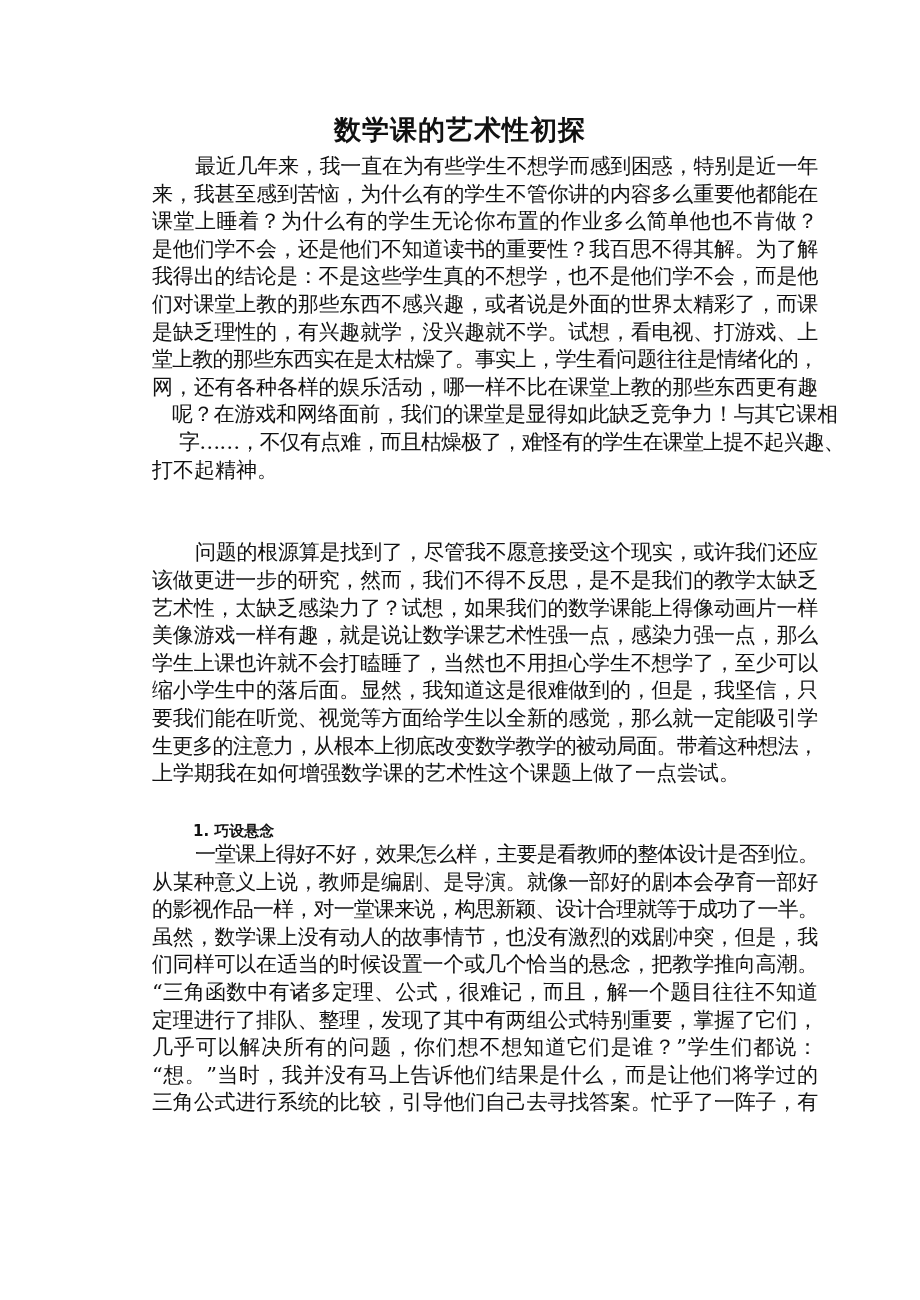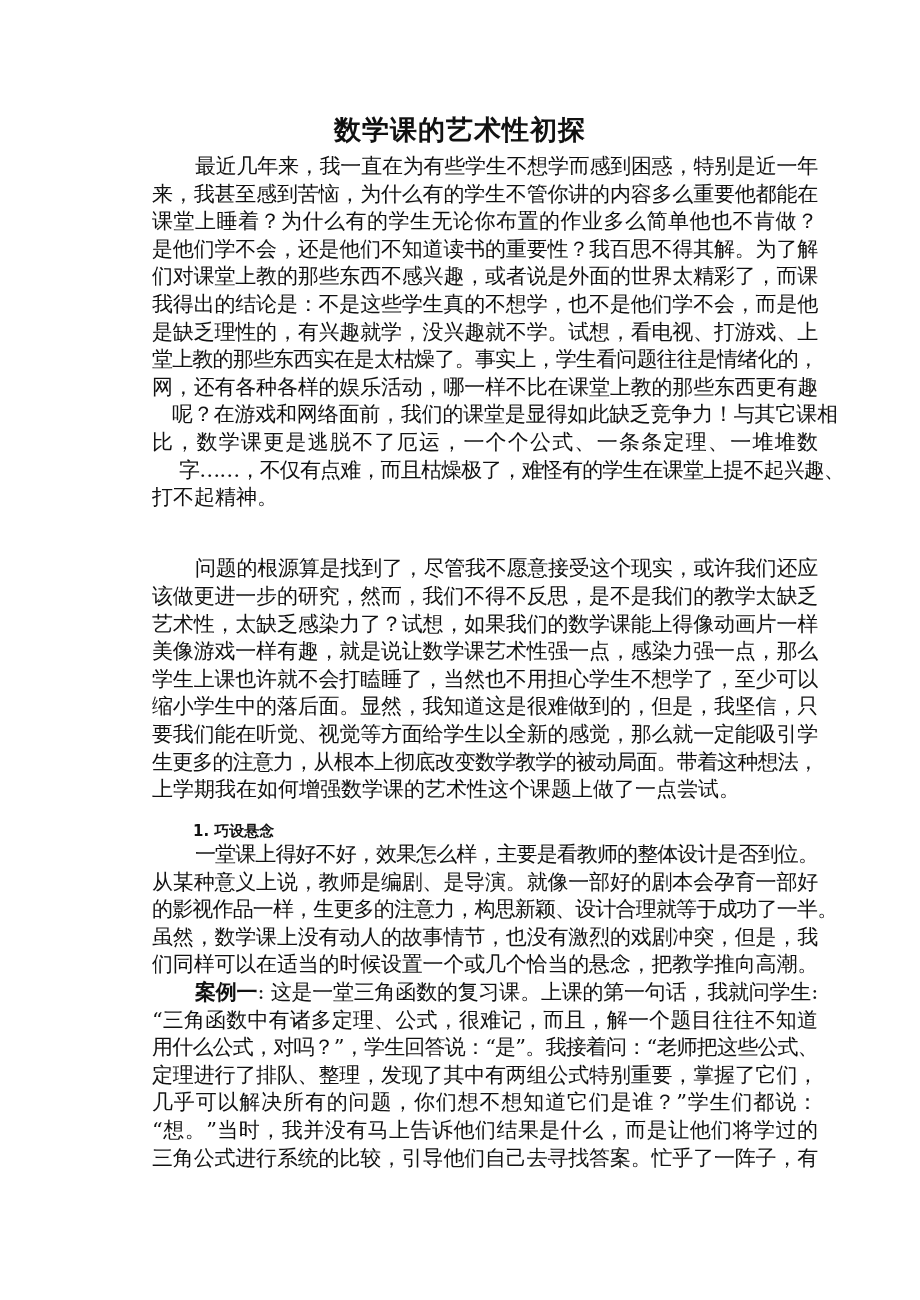--- a/index.html
+++ b/index.html
@@ -76,56 +76,53 @@
 
 <div class="page">
 
   <div class="title">数学课的艺术性初探</div>
 
   <div class="body-block" style="top:153px;">
     <span class="line indent" style="letter-spacing: -0.241379px;">最近几年来，我一直在为有些学生不想学而感到困惑，特别是近一年</span>
     <span class="line" style="letter-spacing: -0.193548px;">来，我甚至感到苦恼，为什么有的学生不管你讲的内容多么重要他都能在</span>
     <span class="line" style="letter-spacing: 0px;">课堂上睡着？为什么有的学生无论你布置的作业多么简单他也不肯做？</span>
     <span class="line" style="letter-spacing: -0.193548px;">是他们学不会，还是他们不知道读书的重要性？我百思不得其解。为了解</span>
+    <span class="line" style="letter-spacing: -0.193548px;">我得出的结论是：不是这些学生真的不想学，也不是他们学不会，而是他</span>
     <span class="line" style="letter-spacing: -0.193548px;">们对课堂上教的那些东西不感兴趣，或者说是外面的世界太精彩了，而课</span>
-    <span class="line" style="letter-spacing: -0.193548px;">我得出的结论是：不是这些学生真的不想学，也不是他们学不会，而是他</span>
     <span class="line" style="letter-spacing: -0.193548px;">是缺乏理性的，有兴趣就学，没兴趣就不学。试想，看电视、打游戏、上</span>
     <span class="line" style="letter-spacing: -0.84375px;">堂上教的那些东西实在是太枯燥了。事实上，学生看问题往往是情绪化的，</span>
     <span class="line" style="letter-spacing: -0.193548px;">网，还有各种各样的娱乐活动，哪一样不比在课堂上教的那些东西更有趣</span>
     <span class="line" style="letter-spacing: -0.193548px; padding-left: 20px;">呢？在游戏和网络面前，我们的课堂是显得如此缺乏竞争力！与其它课相</span>
-    <span class="line" style="letter-spacing: 0px;">比，数学课更是逃脱不了厄运，一个个公式、一条条定理、一堆堆数</span>
     <span class="line" style="letter-spacing: -0.84375px; margin-left: 27px;">字……，不仅有点难，而且枯燥极了，难怪有的学生在课堂上提不起兴趣、</span>
     <span class="line last">打不起精神。</span>
   </div>
 
-  <div class="body-block" style="top:539.4px;margin-top:16px;">
+  <div class="body-block" style="top:539.4px;">
     <span class="line indent" style="letter-spacing: -0.241379px;">问题的根源算是找到了，尽管我不愿意接受这个现实，或许我们还应</span>
     <span class="line" style="letter-spacing: -0.193548px;">该做更进一步的研究，然而，我们不得不反思，是不是我们的教学太缺乏</span>
     <span class="line" style="letter-spacing: -0.193548px;">艺术性，太缺乏感染力了？试想，如果我们的数学课能上得像动画片一样</span>
     <span class="line" style="letter-spacing: -0.193548px;">美像游戏一样有趣，就是说让数学课艺术性强一点，感染力强一点，那么</span>
     <span class="line" style="letter-spacing: -0.193548px;">学生上课也许就不会打瞌睡了，当然也不用担心学生不想学了，至少可以</span>
     <span class="line" style="letter-spacing: -0.193548px;">缩小学生中的落后面。显然，我知道这是很难做到的，但是，我坚信，只</span>
     <span class="line" style="letter-spacing: -0.193548px;">要我们能在听觉、视觉等方面给学生以全新的感觉，那么就一定能吸引学</span>
     <span class="line" style="letter-spacing: -0.84375px;">生更多的注意力，从根本上彻底改变数学教学的被动局面。带着这种想法，</span>
     <span class="line last">上学期我在如何增强数学课的艺术性这个课题上做了一点尝试。</span>
   </div>
 
   <div class="heading">1. 巧设悬念</div>
 
   <div class="body-block" style="top:841px;">
     <span class="line indent" style="letter-spacing: -0.933333px;">一堂课上得好不好，效果怎么样，主要是看教师的整体设计是否到位。</span>
     <span class="line" style="letter-spacing: -0.193548px;">从某种意义上说，教师是编剧、是导演。就像一部好的剧本会孕育一部好</span>
-    <span class="line" style="letter-spacing: -0.84375px;">的影视作品一样，生更多的注意力，构思新颖、设计合理就等于成功了一半。</span>
+    <span class="line" style="letter-spacing: -0.84375px;">的影视作品一样，对一堂课来说，构思新颖、设计合理就等于成功了一半。</span>
     <span class="line" style="letter-spacing: -0.193548px;">虽然，数学课上没有动人的故事情节，也没有激烈的戏剧冲突，但是，我</span>
     <span class="line" style="letter-spacing: -0.193548px;">们同样可以在适当的时候设置一个或几个恰当的悬念，把教学推向高潮。</span>
   </div>
 
   <div class="body-block" style="top:979px;">
-    <span class="line indent" style="letter-spacing: -0.220262px;"><span class="bold">案例一</span><span>: 这是一堂三角函数的复习课。上课的第一句话，我就问学生:</span></span>
     <span class="line" style="letter-spacing: 0px;">“三角函数中有诸多定理、公式，很难记，而且，解一个题目往往不知道</span>
-    <span class="line" style="letter-spacing: -0.822151px;">用什么公式，对吗？”，学生回答说：“是”。我接着问：“老师把这些公式、</span>
     <span class="line" style="letter-spacing: -0.193548px;">定理进行了排队、整理，发现了其中有两组公式特别重要，掌握了它们，</span>
     <span class="line" style="letter-spacing: 0px;">几乎可以解决所有的问题，你们想不想知道它们是谁？”学生们都说：</span>
     <span class="line" style="letter-spacing: 0px;">“想。”当时，我并没有马上告诉他们结果是什么，而是让他们将学过的</span>
     <span class="line" style="letter-spacing: -0.193548px;">三角公式进行系统的比较，引导他们自己去寻找答案。忙乎了一阵子，有</span>
   </div>
 
 </div>
 
 </body></html>

